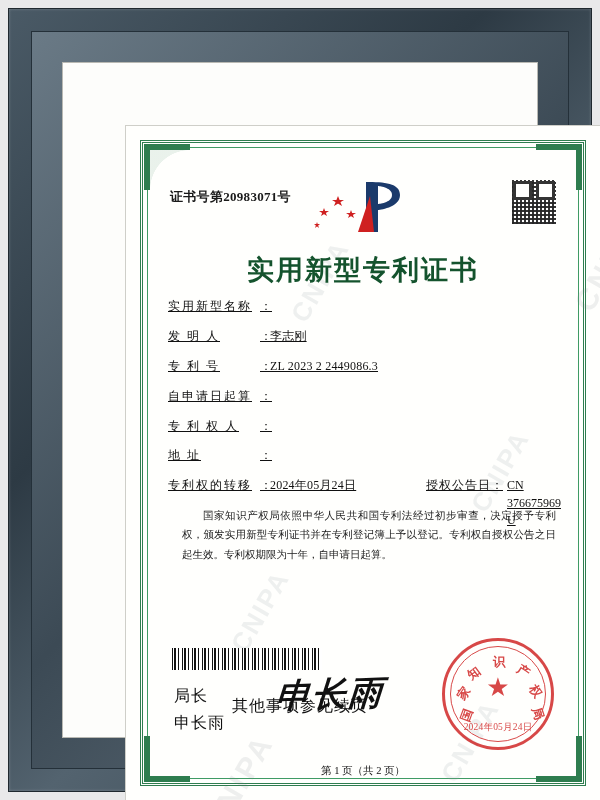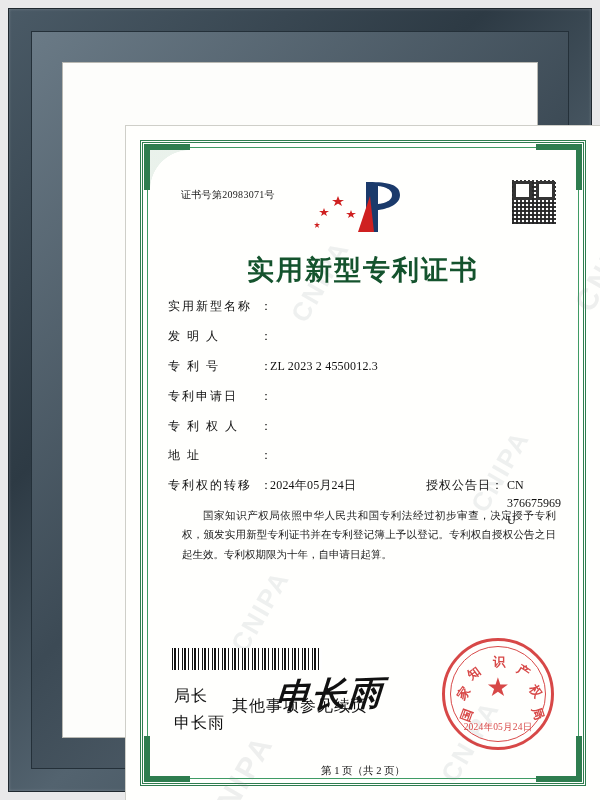--- a/index.html
+++ b/index.html
@@ -96,24 +96,25 @@
     transform: rotate(-60deg);
     white-space: nowrap;
     pointer-events: none;
   }
   .wmp1 { left: 60px;  top: 640px; }
   .wmp2 { left: 430px; top: 120px; }
 
   
   .cert-no {
     position: absolute;
-    left: 55px; top: 62px;
-    font-size: 10px;
+    left: 44px; top: 62px;
+    font-size: 13px;
     color: #1a1a1a;
     letter-spacing: .3px;
+    font-weight: bold;
   }
   .qr {
     position: absolute;
     right: 44px; top: 54px;
     width: 44px; height: 44px;
     background:
       repeating-linear-gradient(90deg,#111 0 2px, #fff 2px 4px),
       repeating-linear-gradient(0deg,#111 0 2px, #fff 2px 4px);
     background-blend-mode: multiply;
     opacity: .85;
@@ -150,20 +151,21 @@
     position: absolute;
     left: 42px; right: 42px; top: 172px;
   }
   .row {
     display: flex;
     align-items: flex-start;
     margin-bottom: 12.5px;
     font-size: 12px;
     color: #111;
     line-height: 1.45;
+    text-decoration: underline;
   }
   .row .lbl {
     width: 92px;
     flex: 0 0 92px;
     letter-spacing: 2px;
     color: #111;
   }
   .row .colon { width: 10px; flex: 0 0 10px; }
   .row .val { flex: 1 1 auto; letter-spacing: .2px; }
   .row .val.wide { line-height: 1.5; }
@@ -318,30 +320,31 @@
           <div class="fields">
 
             <div class="row">
               <div class="lbl">实用新型名称</div>
               <div class="colon">：</div>
             </div>
 
             <div class="row">
               <div class="lbl">发 明 人</div>
               <div class="colon">：</div>
+              <div class="val">李志刚</div>
             </div>
 
             <div class="row">
               <div class="lbl">专 利 号</div>
               <div class="colon">：</div>
-              <div class="val">ZL 2023 2 4550012.3</div>
-            </div>
-
-            <div class="row">
-              <div class="lbl">专利申请日</div>
+              <div class="val">ZL 2023 2 2449086.3</div>
+            </div>
+
+            <div class="row">
+              <div class="lbl">自申请日起算</div>
               <div class="colon">：</div>
             </div>
 
             <div class="row">
               <div class="lbl">专 利 权 人</div>
               <div class="colon">：</div>
             </div>
 
             <div class="row">
               <div class="lbl">地 址</div>

